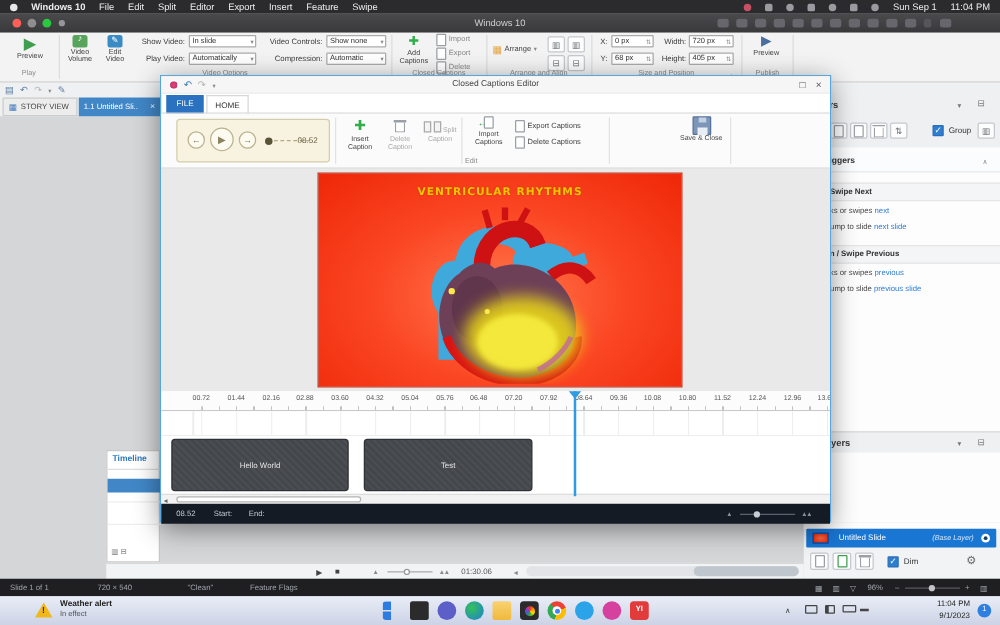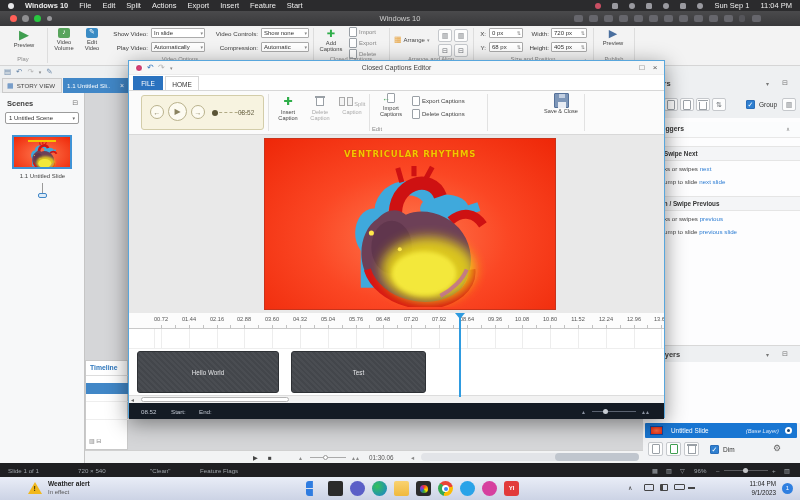--- a/index.html
+++ b/index.html
@@ -39,21 +39,21 @@
 .dtab-home{position:absolute;left:36px;top:15px;width:34px;height:15px;background:#fff;border:1px solid #d7d7d7;border-bottom:none;color:#333;font-size:6.5px;display:flex;align-items:center;justify-content:center}
 .dribbon{position:absolute;left:0;right:0;top:30px;height:44px;background:#fbfbfb;border-bottom:1px solid #d8d8d8}
 .pbbox{position:absolute;left:12px;top:4px;width:123px;height:35px;background:#f7f3e0;border:1px solid #d3cda9;border-radius:3px}
 .pbbtn{position:absolute;border-radius:50%;background:#fdfbf1;border:1px solid #b9b28c;color:#8a8360;display:flex;align-items:center;justify-content:center}
 .dbtn{position:absolute;top:2px;width:30px;height:38px;text-align:center;font-size:5.6px;color:#444;line-height:1.15}
 .dbtn.dis{color:#aaa}
 .srow{position:absolute;height:11px;font-size:6px;color:#444;display:flex;align-items:center;gap:2px}
 .vsep{position:absolute;top:3px;bottom:3px;width:1px;background:#e2e2e2}
 
 .stage{position:absolute;left:0;right:0;top:74px;height:178px;background:#e9e9e9}
-.slide{position:absolute;left:135px;top:3px;width:292px;height:172px;background:radial-gradient(ellipse at 50% 58%,#ff7a50 0%,#fb4724 48%,#ee2708 100%);border:1px solid #c8331b;overflow:hidden}
+.slide{position:absolute;left:125px;top:3px;width:292px;height:172px;background:radial-gradient(ellipse at 50% 58%,#ff7a50 0%,#fb4724 48%,#ee2708 100%);border:1px solid #c8331b;overflow:hidden}
 .slide-title{position:absolute;left:0;right:0;top:10px;text-align:center;font-family:"DejaVu Sans",sans-serif;font-weight:bold;font-size:8.5px;letter-spacing:.8px;color:#f6c400;text-shadow:0 0 1px #a33b00}
 
 .ruler{position:absolute;left:0;right:0;top:252px;height:16px;background:#fcfcfc;border-bottom:1px solid #c9c9c9;overflow:hidden}
 .rticks{position:absolute;left:32px;right:0;bottom:0;height:3px;background:repeating-linear-gradient(90deg,#c2c2c2 0 1px,transparent 1px 13.9px)}
 .tick{position:absolute;top:3px;width:26px;text-align:center;font-size:5.6px;color:#555}
 .trackarea{position:absolute;left:0;right:0;top:268px;height:20px;background:#fff;border-bottom:1px solid #eee;background-image:repeating-linear-gradient(90deg,#ededed 0 1px,transparent 1px 27.8px);background-position:32px 0}
 .caprow{position:absolute;left:0;right:0;top:288px;height:46px;background:#fff}
 .cap{position:absolute;top:2px;height:42px;background:#43464b;background-image:repeating-linear-gradient(45deg,rgba(255,255,255,.04) 0 2px,transparent 2px 4px);border:1px solid #2e3135;border-radius:3px;color:#e3e4e6;font-size:6.3px;display:flex;align-items:center;justify-content:center}
 .playhead{position:absolute;left:330px;top:252px;width:2px;height:84px;background:#2f9be0;z-index:5}
 .ph-marker{position:absolute;left:326px;top:252px;width:0;height:0;border-left:5px solid transparent;border-right:5px solid transparent;border-top:6px solid #2f9be0;z-index:6}
@@ -130,25 +130,25 @@
 <div id="screen">
 
   <div class="abs canvas"></div>
 
   <div class="abs mbar">
     <div class="mb-dot" style="background:#e8e8ea"></div>
     <span class="app">Windows 10</span>
     <span>File</span>
     <span>Edit</span>
     <span>Split</span>
-    <span>Actions</span>
+    <span>Editor</span>
     <span>Export</span>
     <span>Insert</span>
     <span>Feature</span>
-    <span>Start</span>
+    <span>Swipe</span>
     <span style="flex:1"></span>
     <div class="mb-dot" style="background:#c94f63"></div>
     <div class="mb-sq"></div>
     <div class="mb-dot"></div>
     <div class="mb-sq"></div>
     <div class="mb-dot"></div>
     <div class="mb-sq"></div>
     <div class="mb-dot"></div>
     <span>Sun Sep 1</span>
     <span>11:04 PM</span>
@@ -268,37 +268,20 @@
   </div>
   <div class="tab" style="left:2px;width:60px;background:#ececec;border:1px solid #cbcbcb;color:#444;gap:3px">
     <span style="color:#4a7ebb;font-size:7px">▦</span>
     <span>STORY VIEW</span>
   </div>
   <div class="tab" style="left:63px;width:65px;background:#4187c7;color:#fff;gap:3px">
     <span>1.1 Untitled Sli..</span>
     <span style="margin-left:auto;font-size:7px">×</span>
   </div>
 
-  <div class="abs scenes">
-    <div class="abs" style="left:7px;top:6px;font-size:7.5px;font-weight:bold;color:#3c3c3c">Scenes</div>
-    <div class="abs" style="right:6px;top:6px;color:#777;font-size:7px">⊟</div>
-    <div class="dropdown" style="left:5px;top:19px;width:74px">
-      <span>1 Untitled Scene</span>
-      <span style="position:absolute;right:3px;top:2px;color:#666;font-size:5px">▾</span>
-    </div>
-    <div class="abs" style="left:12px;top:42px;width:60px;height:34px;border:2px solid #3f93d6;background:radial-gradient(ellipse at 50% 58%,#ff7a50,#ee2708);overflow:hidden">
-      <div style="position:absolute;left:14px;top:3px;width:28px;height:2px;background:#f6c400"></div>
-      <svg viewBox="0 0 142 138" style="position:absolute;left:14px;top:5px;width:30px;height:28px">
-          <use href="#heartArt"></use>
-        </svg>
-    </div>
-    <div class="abs" style="left:0;top:80px;width:85px;text-align:center;font-size:6px;color:#444">1.1 Untitled Slide</div>
-    <div class="abs" style="left:42px;top:90px;width:1px;height:10px;background:#9a9a9a"></div>
-    <div class="abs" style="left:38px;top:100px;width:9px;height:5px;border:1px solid #4187c7;border-radius:2px;background:#dcebf8"></div>
-  </div>
 
   <div class="abs timeline-sl">
     <div class="abs" style="left:4px;top:3px;color:#2e77bd;font-size:6.8px;font-weight:bold">Timeline</div>
     <div class="abs" style="left:0;top:14px;width:43px;height:1px;background:#ddd"></div>
     <div class="abs" style="left:0;top:22px;width:43px;height:11px;background:#4187c7"></div>
     <div class="abs" style="left:0;top:40px;width:43px;height:1px;background:#eee"></div>
     <div class="abs" style="left:0;top:58px;width:43px;height:1px;background:#eee"></div>
     <div class="abs" style="left:3px;top:76px;color:#777;font-size:6px"><span>▥</span> <span>⊟</span></div>
   </div>
 

